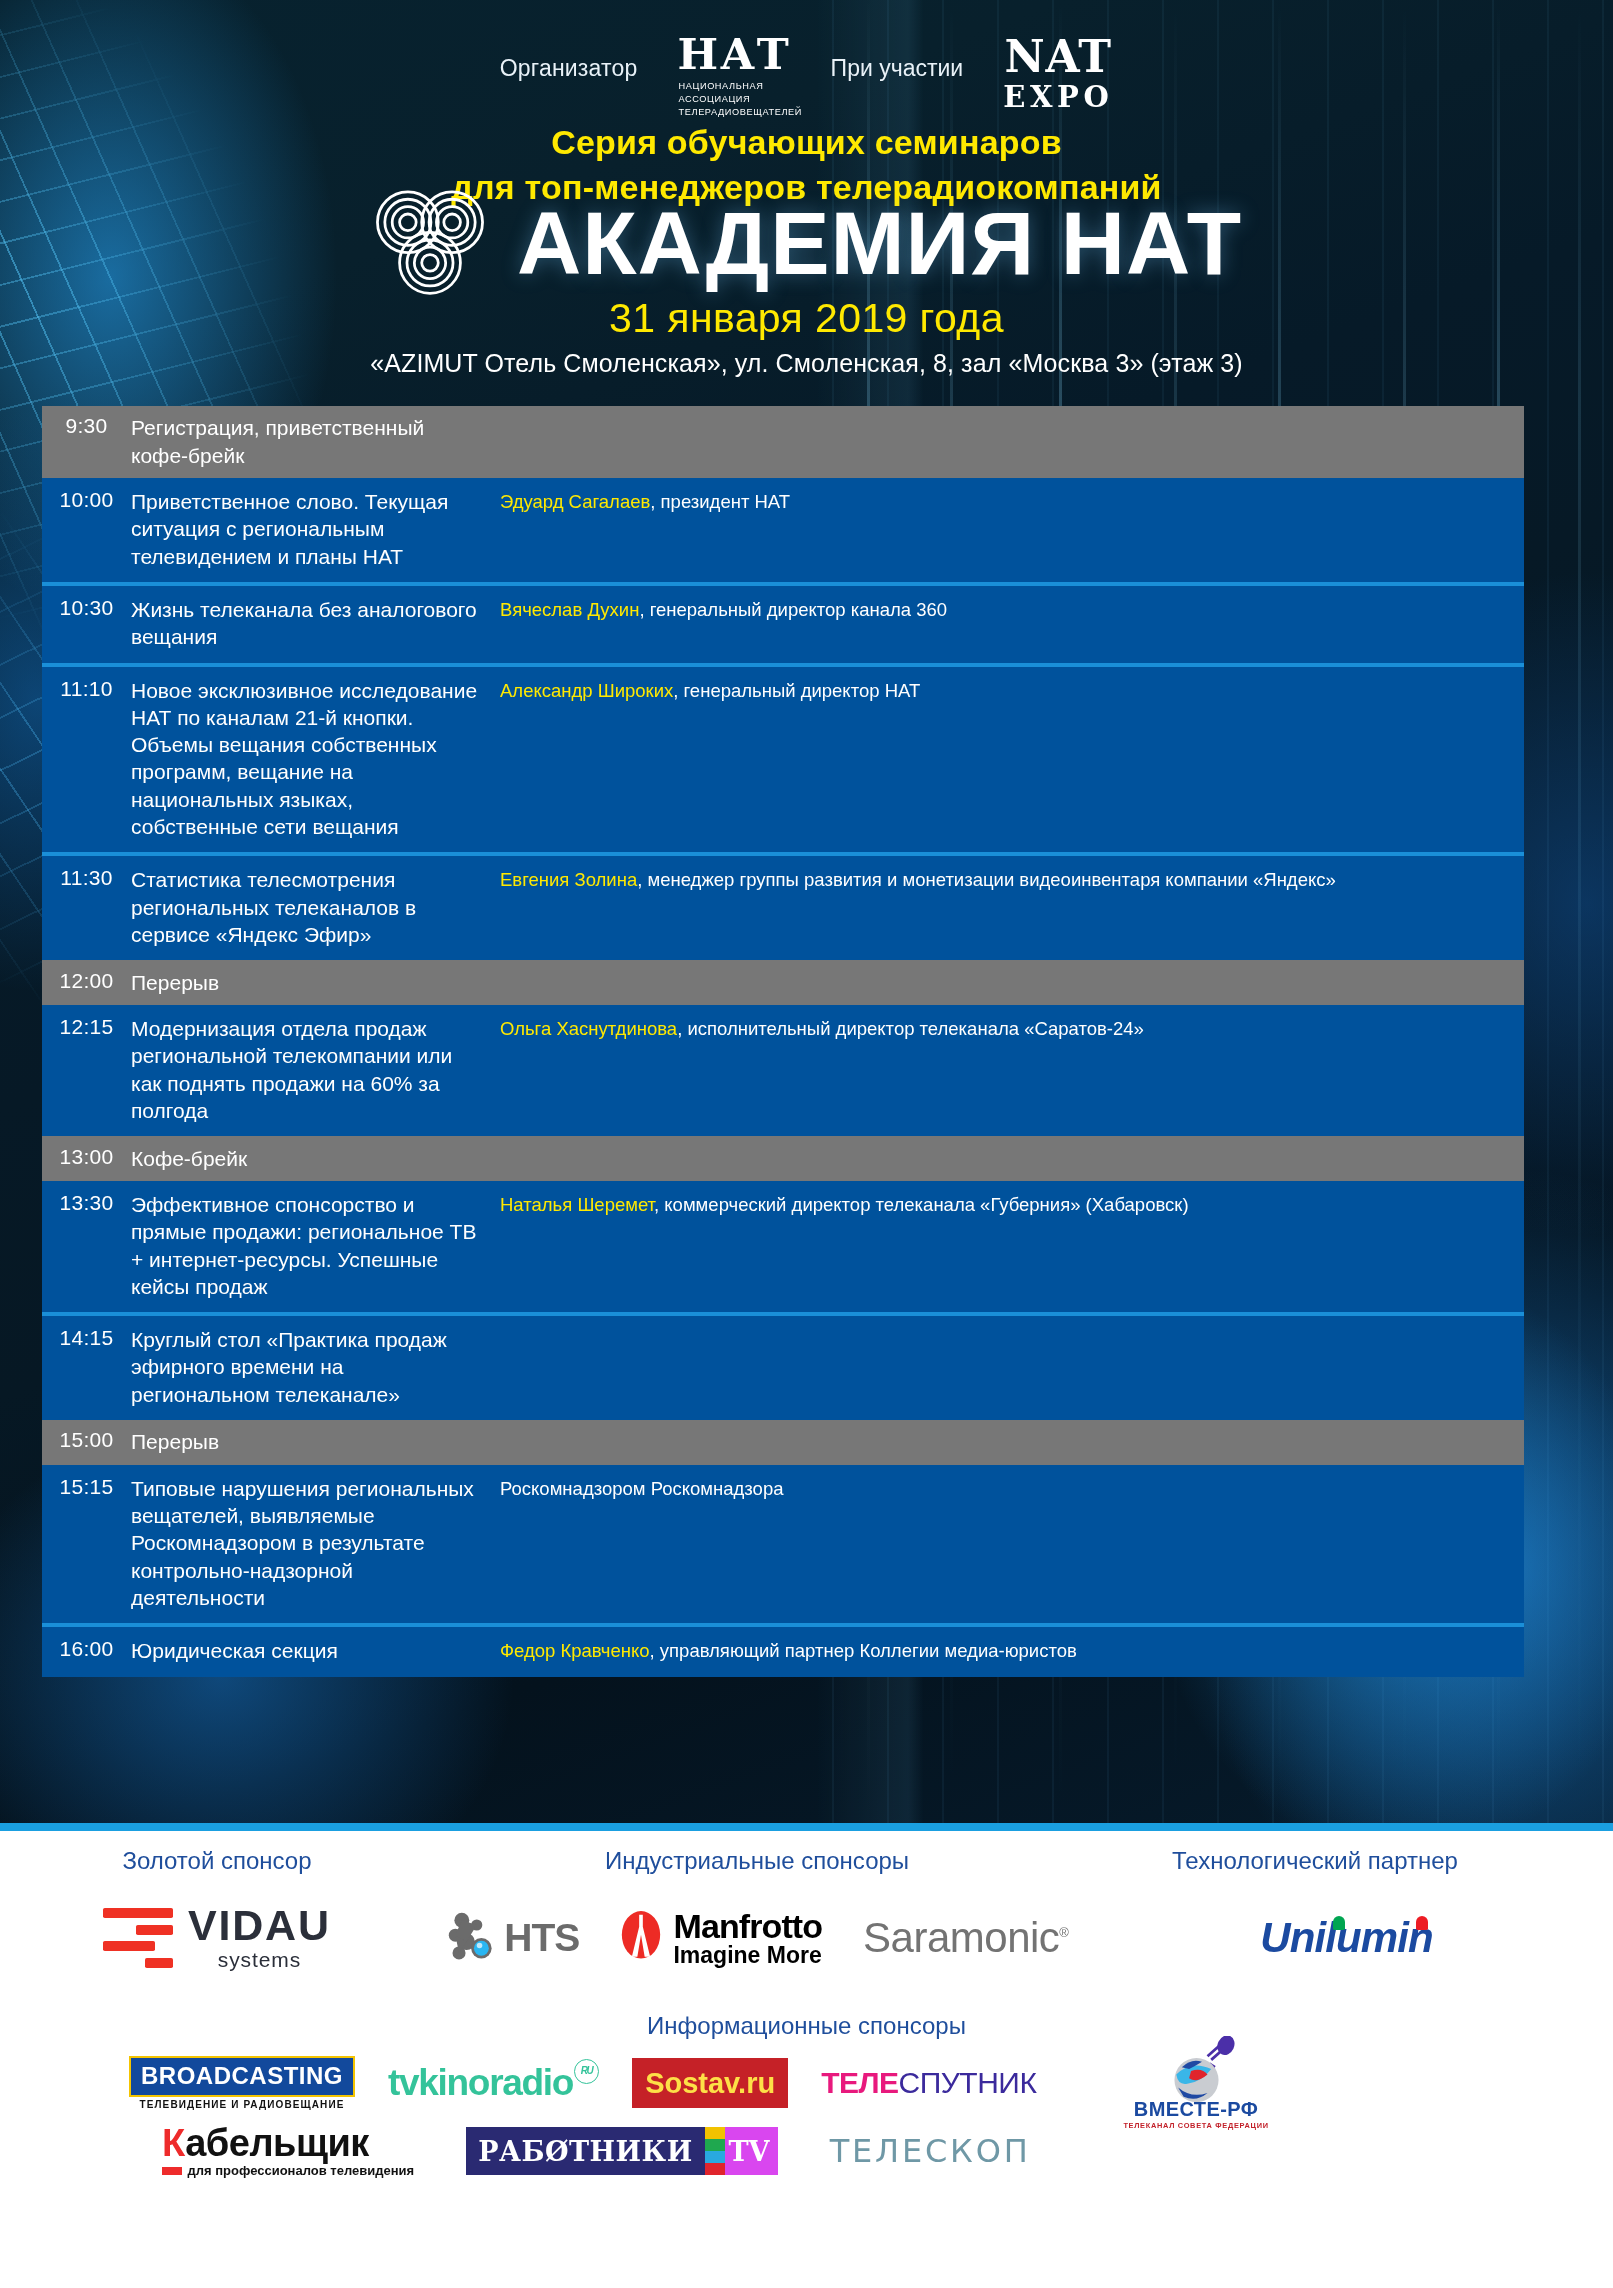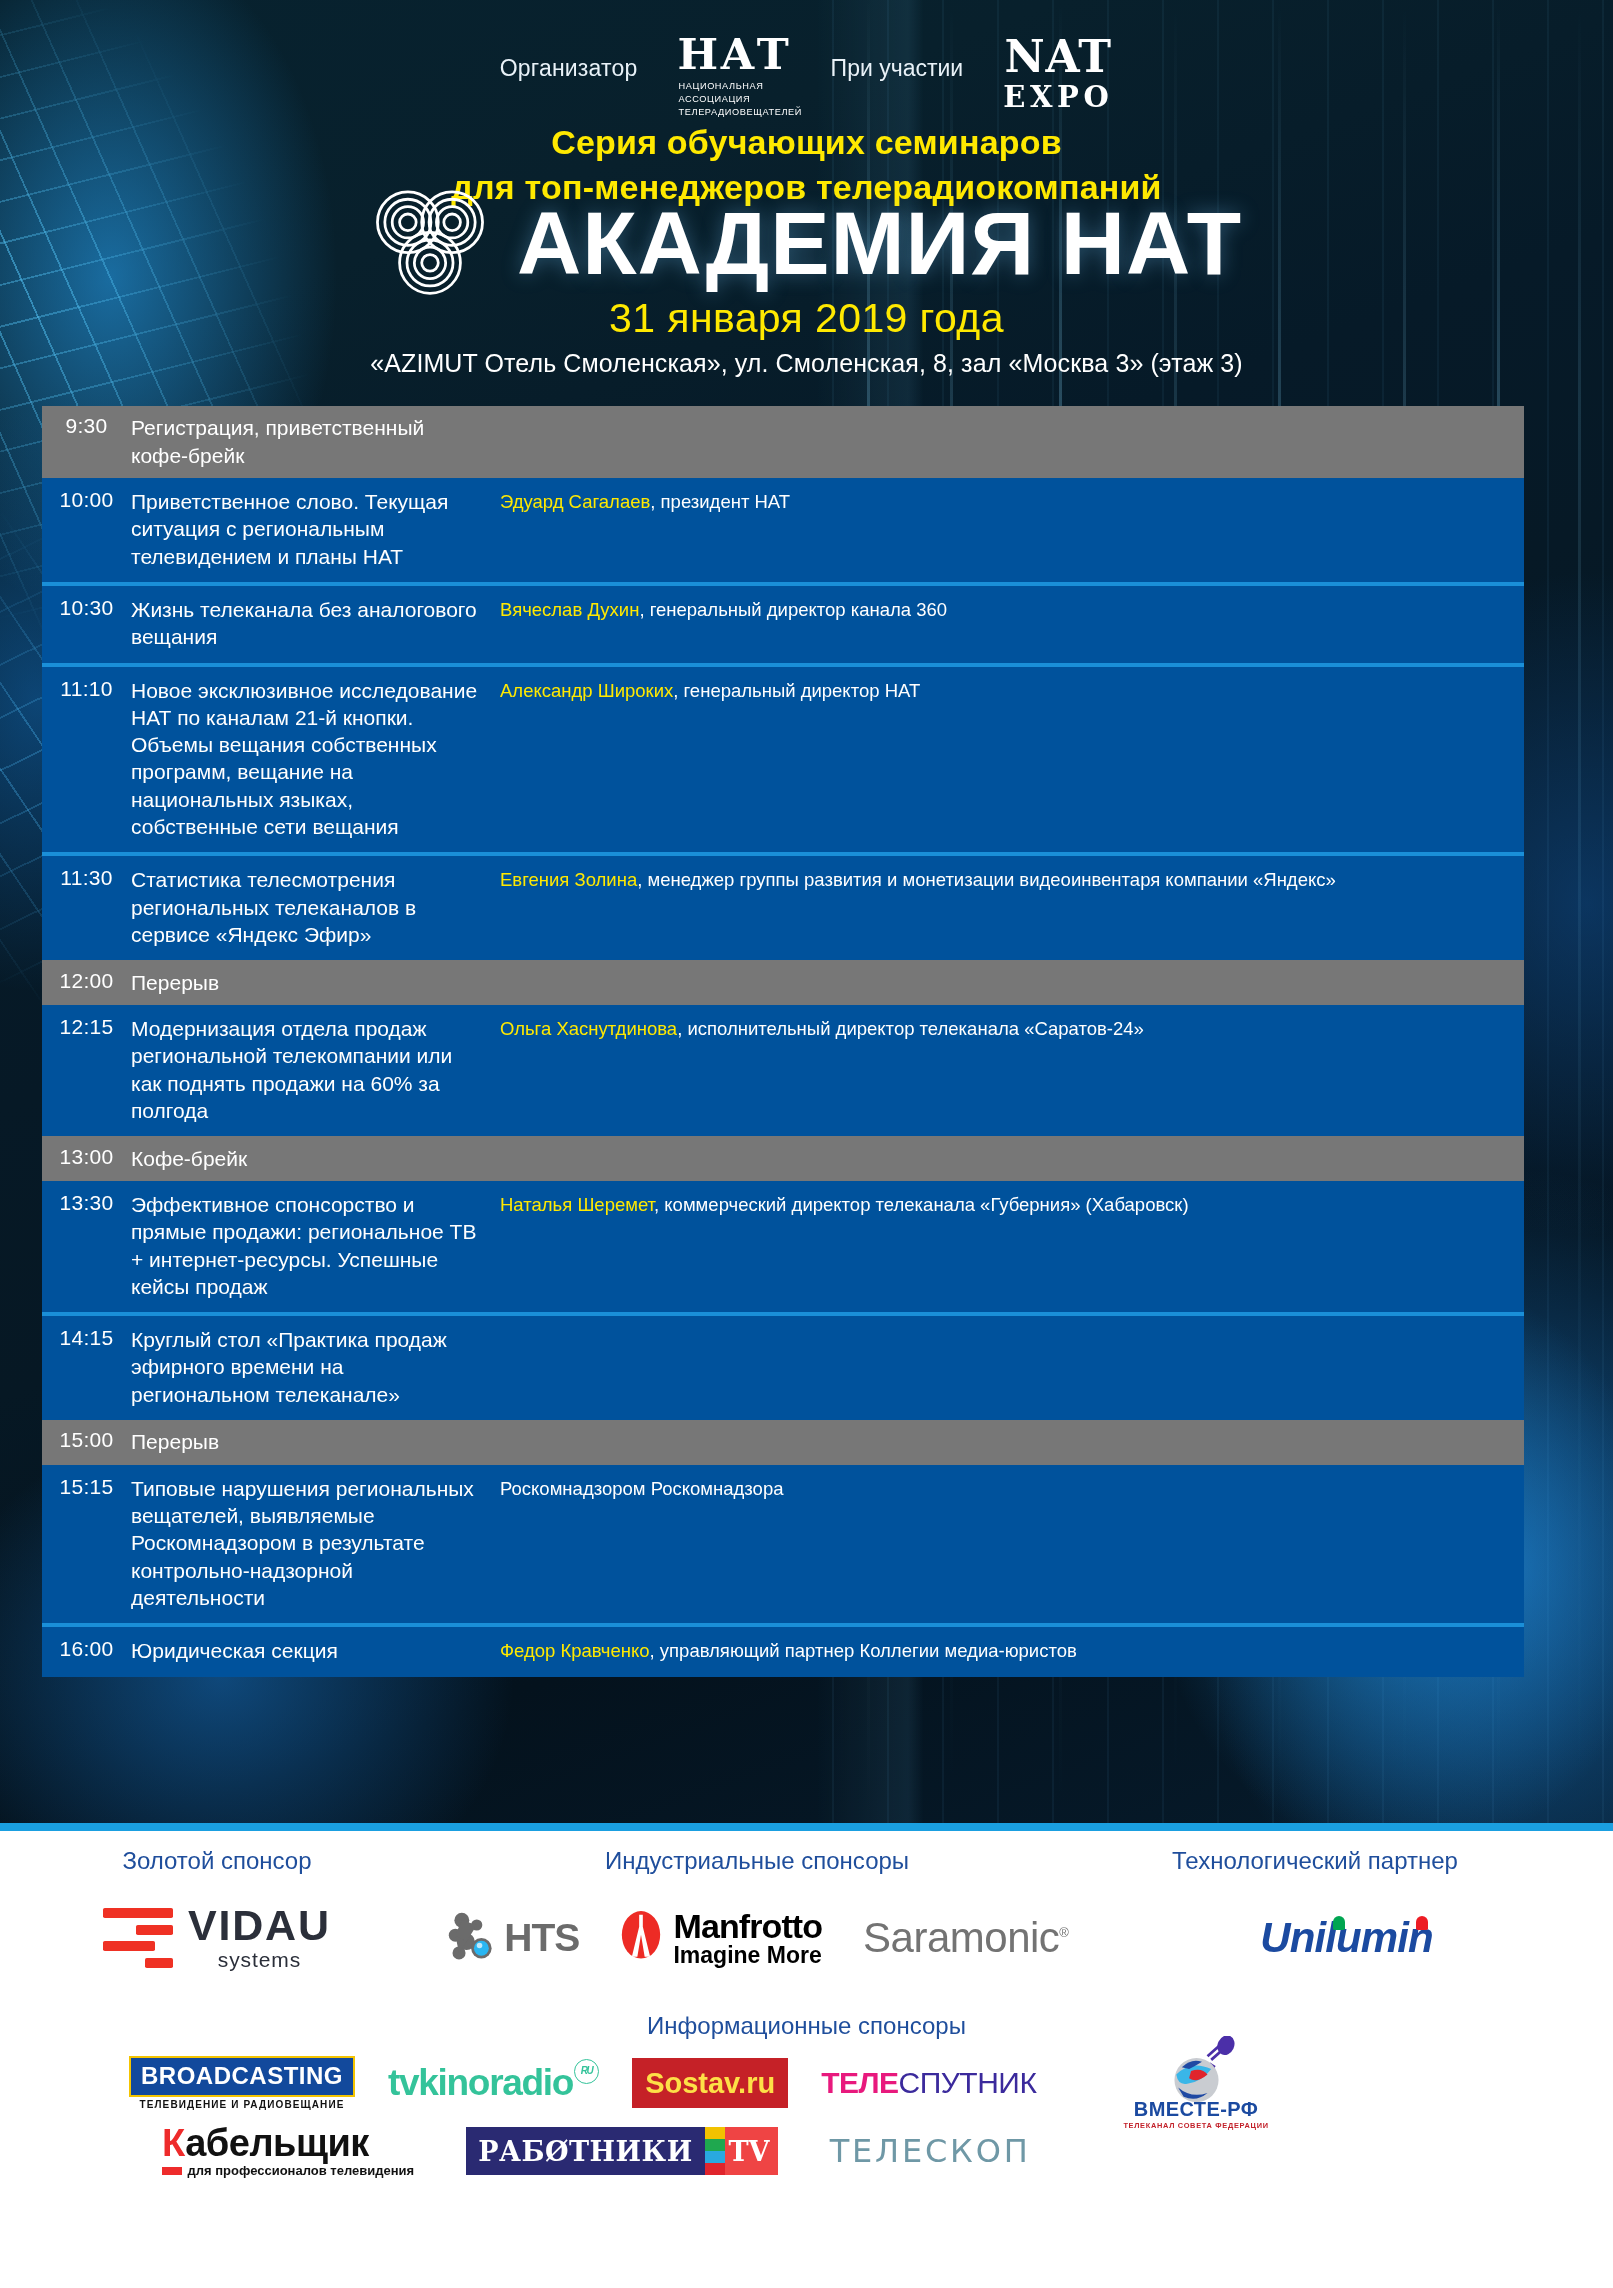--- a/index.html
+++ b/index.html
@@ -244,21 +244,21 @@
   .kb-top { display:flex; align-items:baseline; }
   .kb-k { color:#ee2b2b; font-size:38px; font-weight:700; line-height:1; }
   .kb-rest { color:#111; font-size:38px; font-weight:700; line-height:1; letter-spacing:-0.5px; }
   .kb-bot { display:flex; align-items:center; gap:5.5px; margin-top:1.8px; }
   .kb-sq { width:20px; height:8.3px; background:#ee2b2b; }
   .kb-sub { color:#111; font-size:13px; font-weight:700; }
 
   .rabotniki { display:flex; align-items:stretch; }
   .rb-main { background:#2a2a72; padding:8.3px 12px; display:flex; align-items:center; }
   .rb-main span { color:#fff; font-size:27px; font-weight:700; letter-spacing:0.5px; font-family:"DejaVu Serif", serif;}
-  .rb-tv { background:#ef4444; padding:8.3px 8.3px 8.3px 3.7px; display:flex; align-items:center; }
+  .rb-tv { background:#d946ef; padding:8.3px 8.3px 8.3px 3.7px; display:flex; align-items:center; }
   .rb-tv span { color:#fff; font-size:27px; font-weight:700; font-family:"DejaVu Serif", serif;}
   .rb-strip { width:20px; display:flex; flex-direction:column; }
   .rb-strip i { flex:1; display:block; }
 
   .teleskop { color:#6f98a6; font-size:32px; font-weight:400; letter-spacing:2.8px; font-family:"DejaVu Sans", sans-serif;}
 </style>
 </head>
 <body>
 
 <div class="poster">

